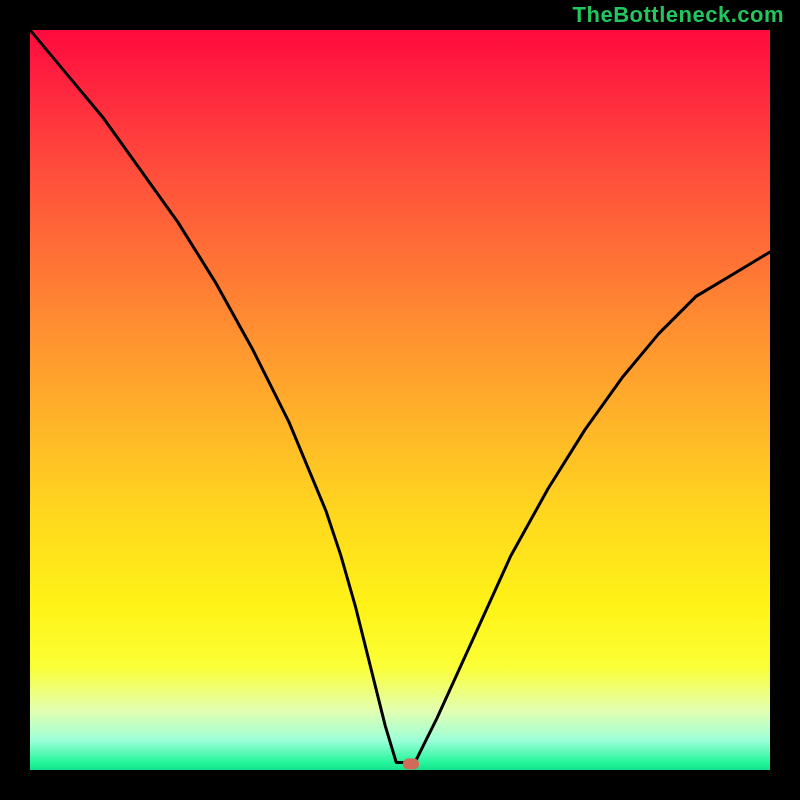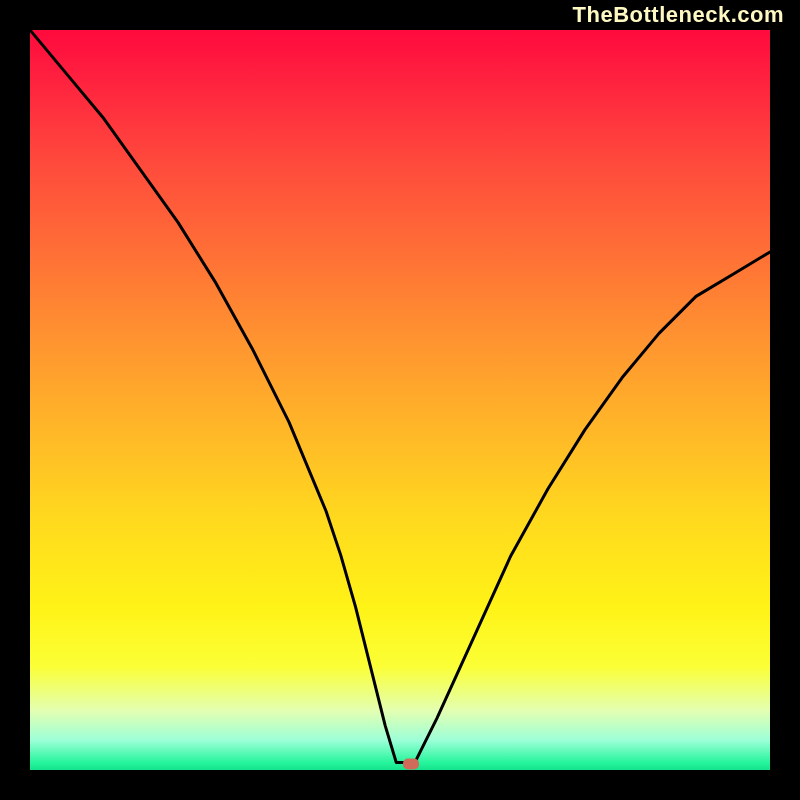--- a/index.html
+++ b/index.html
@@ -14,21 +14,21 @@
   .frame {
     position: relative;
     width: 800px;
     height: 800px;
     background: #000;
   }
   .watermark {
     position: absolute;
     top: 2px;
     right: 16px;
-    color: #fef9c3;
+    color: #22c55e;
     font-size: 22px;
     font-weight: bold;
     letter-spacing: 0.5px;
     user-select: none;
   }
   .plot-area {
     position: absolute;
     left: 30px;
     top: 30px;
     width: 740px;

